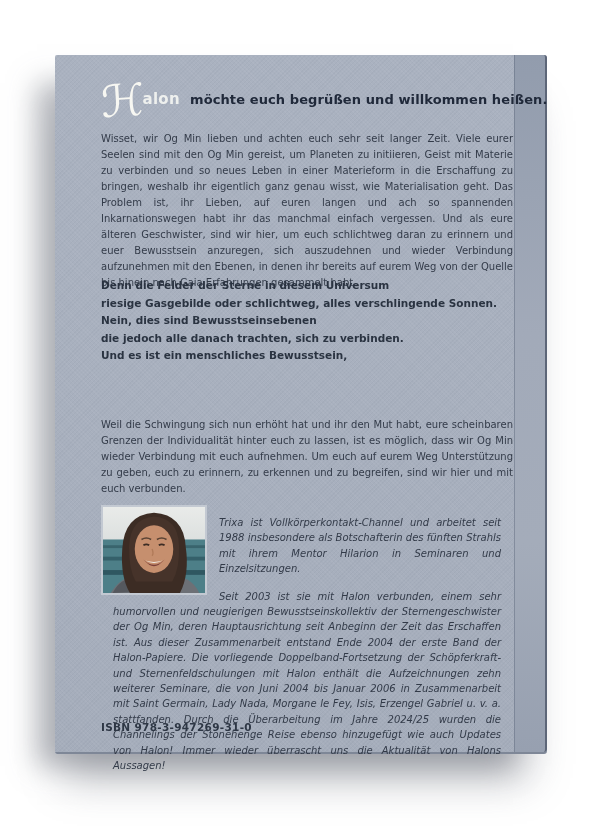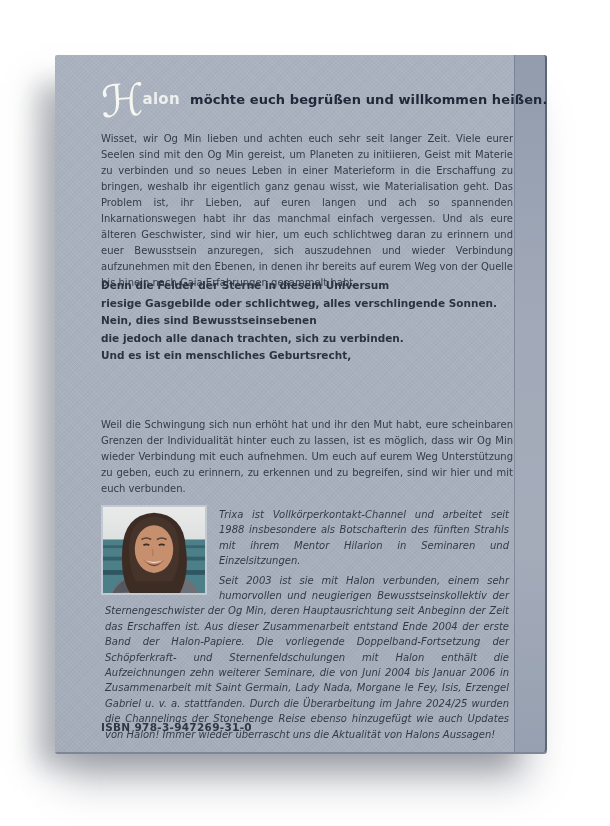--- a/index.html
+++ b/index.html
@@ -55,21 +55,21 @@
   .verse{
     position:absolute;top:222px;left:0;width:412px;
     text-align:left;font-weight:bold;font-size:10.5px;
     line-height:17.5px;color:#2a3341;
   }
   .bio{
     position:absolute;top:448px;left:0;width:412px;
     font-style:italic;font-size:10px;line-height:15.4px;color:#323a48;
     text-align:justify;hyphens:auto;-webkit-hyphens:auto;
   }
-  .bio p{margin:4px;}
+  .bio p{margin:12px;}
   .photo{
     float:left;width:106px;height:90px;margin:2px 12px 4px 0;
     border:2px solid #c3c9d2;box-sizing:border-box;
     background:#d8dcdc;overflow:hidden;
   }
   .photo svg{display:block;width:100%;height:100%;}
   .isbn{
     position:absolute;top:666px;left:0;width:412px;text-align:left;
     font-weight:bold;font-size:10.5px;letter-spacing:.3px;color:#2e3745;
   }
@@ -87,21 +87,21 @@
       <span class="greeting">möchte euch begrüßen und willkommen heißen.</span>
     </div>
 
     <p class="para p1">Wisset, wir Og Min lieben und achten euch sehr seit langer Zeit. Viele eurer Seelen sind mit den Og Min gereist, um Planeten zu initiieren, Geist mit Materie zu verbinden und so neues Leben in einer Materieform in die Erschaffung zu bringen, weshalb ihr eigentlich ganz genau wisst, wie Materialisation geht. Das Problem ist, ihr Lieben, auf euren langen und ach so spannenden Inkarnationswegen habt ihr das manchmal einfach vergessen. Und als eure älteren Geschwister, sind wir hier, um euch schlichtweg daran zu erinnern und euer Bewusstsein anzuregen, sich auszudehnen und wieder Verbindung aufzunehmen mit den Ebenen, in denen ihr bereits auf eurem Weg von der Quelle bis hinein nach Gaia Erfahrungen gesammelt habt.</p>
 
     <div class="verse">
       <div>Denn die Felder der Sterne in diesem Universum</div>
       <div>riesige Gasgebilde oder schlichtweg, alles verschlingende Sonnen.</div>
       <div>Nein, dies sind Bewusstseinsebenen</div>
       <div>die jedoch alle danach trachten, sich zu verbinden.</div>
-      <div>Und es ist ein menschliches Geburtsrecht,</div>
+      <div>Und es ist ein menschliches Bewusstsein,</div>
     </div>
 
     <p class="para p2">Weil die Schwingung sich nun erhöht hat und ihr den Mut habt, eure scheinbaren Grenzen der Individualität hinter euch zu lassen, ist es möglich, dass wir Og Min wieder Verbindung mit euch aufnehmen. Um euch auf eurem Weg Unterstützung zu geben, euch zu erinnern, zu erkennen und zu begreifen, sind wir hier und mit euch verbunden.</p>
 
     <div class="bio">
       <div class="photo">
         <svg viewBox="0 0 106 90" preserveAspectRatio="none">
           <defs>
             <linearGradient id="sky" x1="0" y1="0" x2="0" y2="1">
               <stop offset="0" stop-color="#e9ebe9"></stop>

